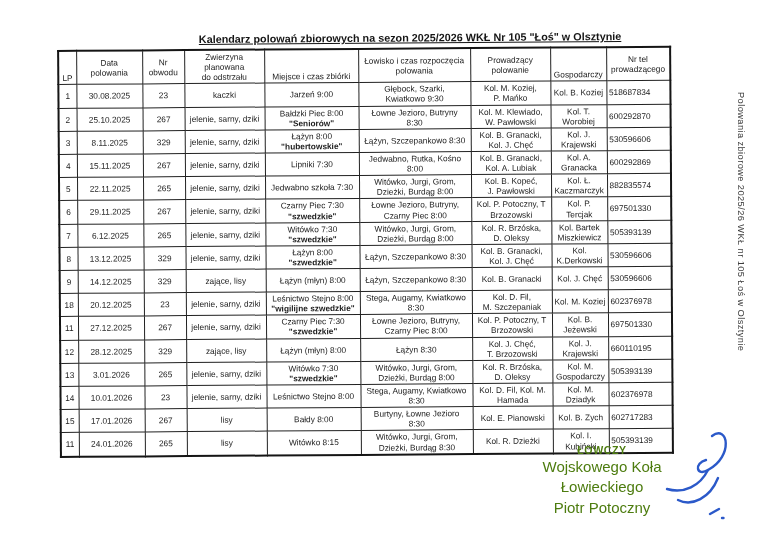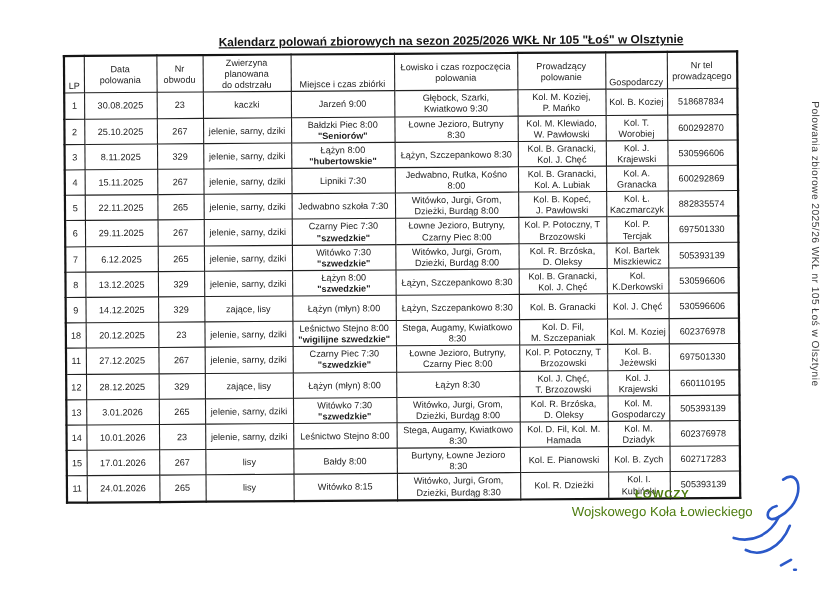--- a/index.html
+++ b/index.html
@@ -23,34 +23,34 @@
   }
   .cal th,.cal td{
     border:1px solid #222;
     font-size:8.3px;line-height:1.22;text-align:center;
     padding:1px 2px;white-space:pre-line;overflow:hidden;
     font-weight:normal;color:#1b1b1b;
   }
   .cal th{vertical-align:middle;height:28px}
   .cal th.vb{vertical-align:bottom}
   .cal td{vertical-align:middle;height:20px}
-  .cal td.tel{text-align:center;padding-right:4px}
+  .cal td.tel{text-align:left;padding-right:4px}
   .bq{font-weight:bold}
   .cell-line:empty{display:none}
   .side-note{
     position:absolute;left:736px;top:92px;height:310px;
     writing-mode:vertical-rl;font-size:9.3px;letter-spacing:.4px;
     color:#3c3c3c;white-space:nowrap;
   }
   .stamp{
     position:absolute;left:506px;top:444px;width:192px;
     text-align:center;color:#4d7c0f;
   }
   .stamp .s1{font-weight:bold;font-size:10.6px;letter-spacing:.6px;margin-bottom:1px}
-  .stamp .s2{font-size:12px;line-height:1.35}
+  .stamp .s2{font-size:15px;line-height:1.35}
   .sig{position:absolute;left:652px;top:428px}
 </style>
 </head>
 <body>
 
 <div class="tilt">
   <div class="title">Kalendarz polowań zbiorowych na sezon 2025/2026 WKŁ Nr 105 "Łoś" w Olsztynie</div>
   <table class="cal">
     <colgroup>
       <col style="width:18px">
@@ -295,20 +295,21 @@
         </tr>
       </tbody>
   </table>
 </div>
 
 <div class="side-note">Polowania zbiorowe 2025/26 WKŁ nr 105 Łoś w Olsztynie</div>
 
 <div class="stamp">
   <div class="s1">ŁOWCZY</div>
   <div class="s2">Wojskowego Koła Łowieckiego</div>
+  <div class="s2">Piotr Potoczny</div>
 </div>
 
 <svg class="sig" width="86" height="98" viewBox="0 0 86 98">
   <g fill="none" stroke="#2b59c9" stroke-width="2.4" stroke-linecap="round">
     <path d="M 60 8 C 76 -4 82 28 56 42 C 44 49 42 35 54 32"></path>
     <path d="M 56 42 C 48 58 32 66 15 61"></path>
     <path d="M 66 50 C 58 70 40 79 26 72"></path>
     <path d="M 58 86 L 67 81"></path>
     <path d="M 70 90 L 71.5 90"></path>
   </g>

